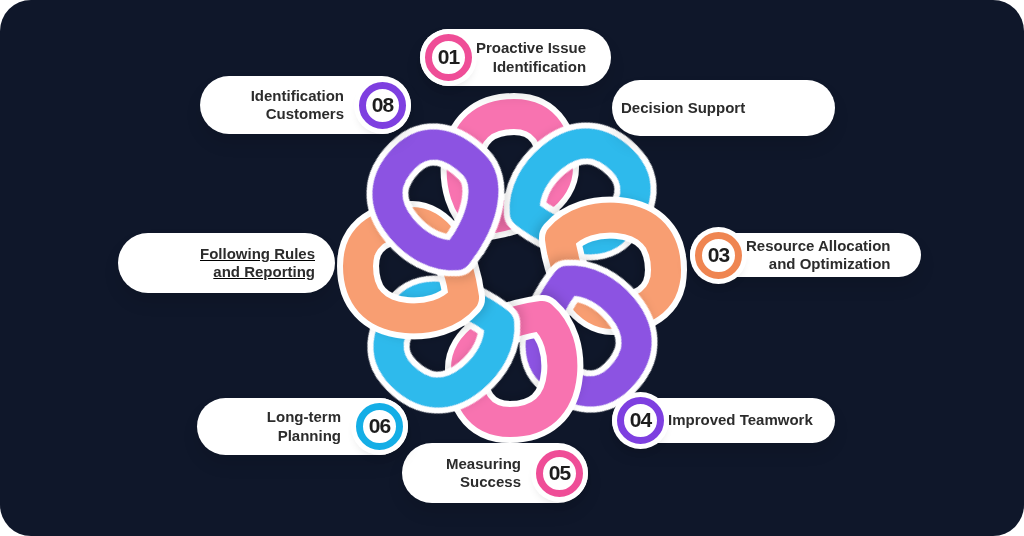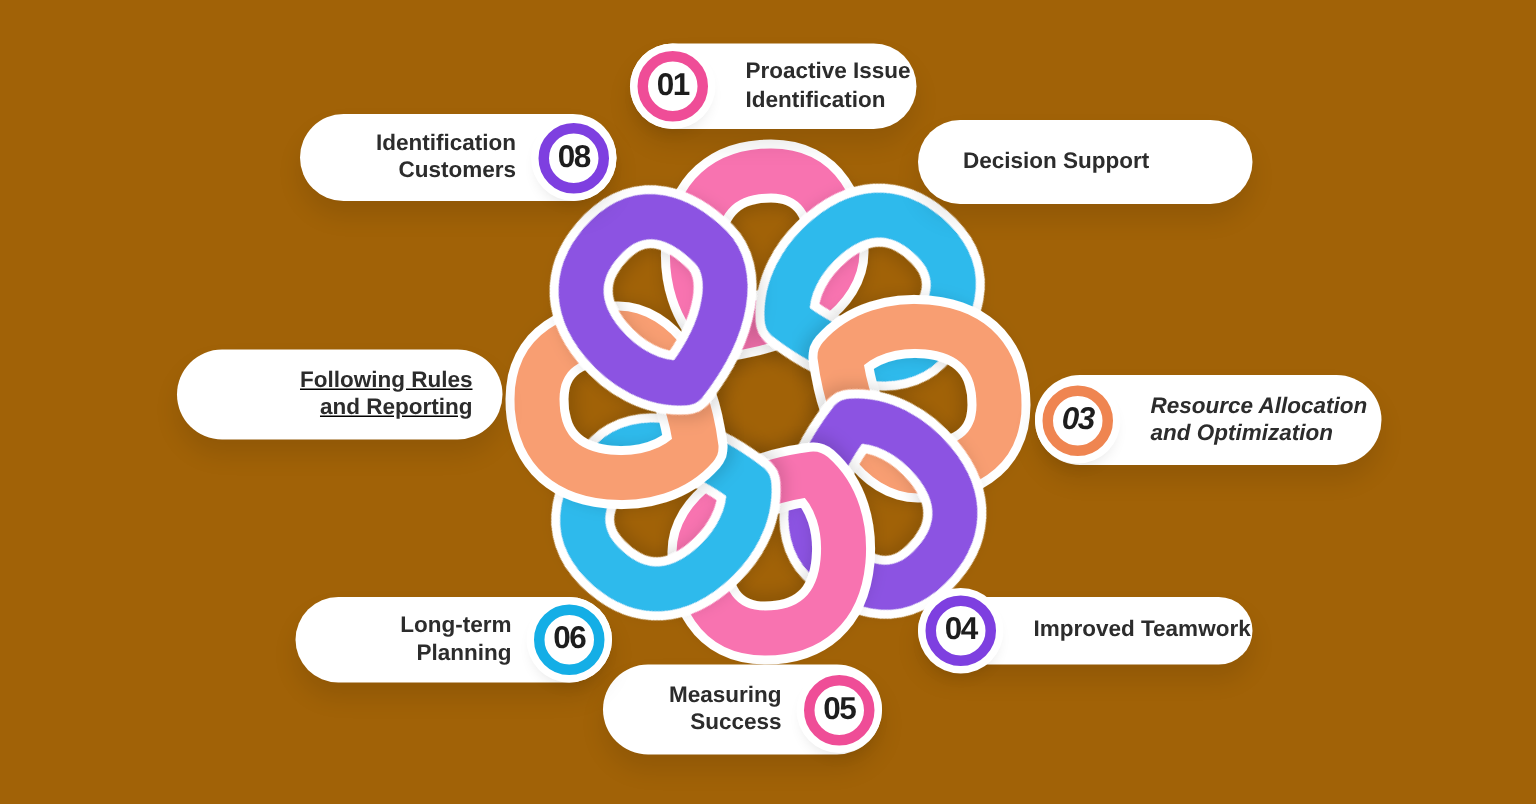--- a/index.html
+++ b/index.html
@@ -40,27 +40,27 @@
     line-height:1;
     transform:translateY(-1px);
   }
   .label{
     font-size:15px;
     font-weight:700;
     color:#2c2c2c;
     line-height:1.22;
     white-space:pre-line;
   }
-  .badge-left .label{margin-left:25px;text-align:left;}
+  .badge-left .label{margin-left:4px;text-align:right;}
   .badge-right .label{margin-right:15px;text-align:right;}
 </style>
 </head>
 <body>
 
-<div class="stage" style="background: #a16207;">
+<div class="stage" style="background: #0f172a; border-radius: 31px;">
 
   <svg id="knot" width="1024" height="536" viewBox="0 0 1024 536">
     <defs>
       <filter id="knotShadow" x="-30%" y="-30%" width="160%" height="160%">
         <feDropShadow dx="0" dy="5" stdDeviation="5" flood-color="#000000" flood-opacity="0.13"></feDropShadow>
       </filter>
     </defs>
     <g id="petals">
         <g transform="translate(512 268) rotate(0)" filter="url(#knotShadow)">
           <path class="petal-outline" d="M -30 -48 C -46 -62 -52 -84 -50 -106 C -47 -138 -28 -154 2 -154 C 35 -154 46 -128 46 -100 C 46 -77 18 -54 -30 -48 Z" stroke="#ffffff"></path>
@@ -102,21 +102,21 @@
         <span class="num">01</span>
       </span>
     <span class="label">Proactive Issue
 Identification</span>
   </div>
 
   <div class="pill badge-left" style="left: 612px; top: 80px; width: 218px; height: 56px; --ring: #14AEE6;">
     <span class="label">Decision Support</span>
   </div>
 
-  <div class="pill badge-left" style="left: 690px; top: 250px; width: 226px; height: 60px; font-style: italic; --ring: #EF8551;">
+  <div class="pill badge-left" style="left: 690px; top: 233px; width: 226px; height: 44px; --ring: #EF8551;">
     <span class="badge">
         <span class="num">03</span>
       </span>
     <span class="label">Resource Allocation
 and Optimization</span>
   </div>
 
   <div class="pill badge-left" style="left: 612px; top: 398px; width: 218px; height: 45px; --ring: #7E3FE0;">
     <span class="badge">
         <span class="num">04</span>

